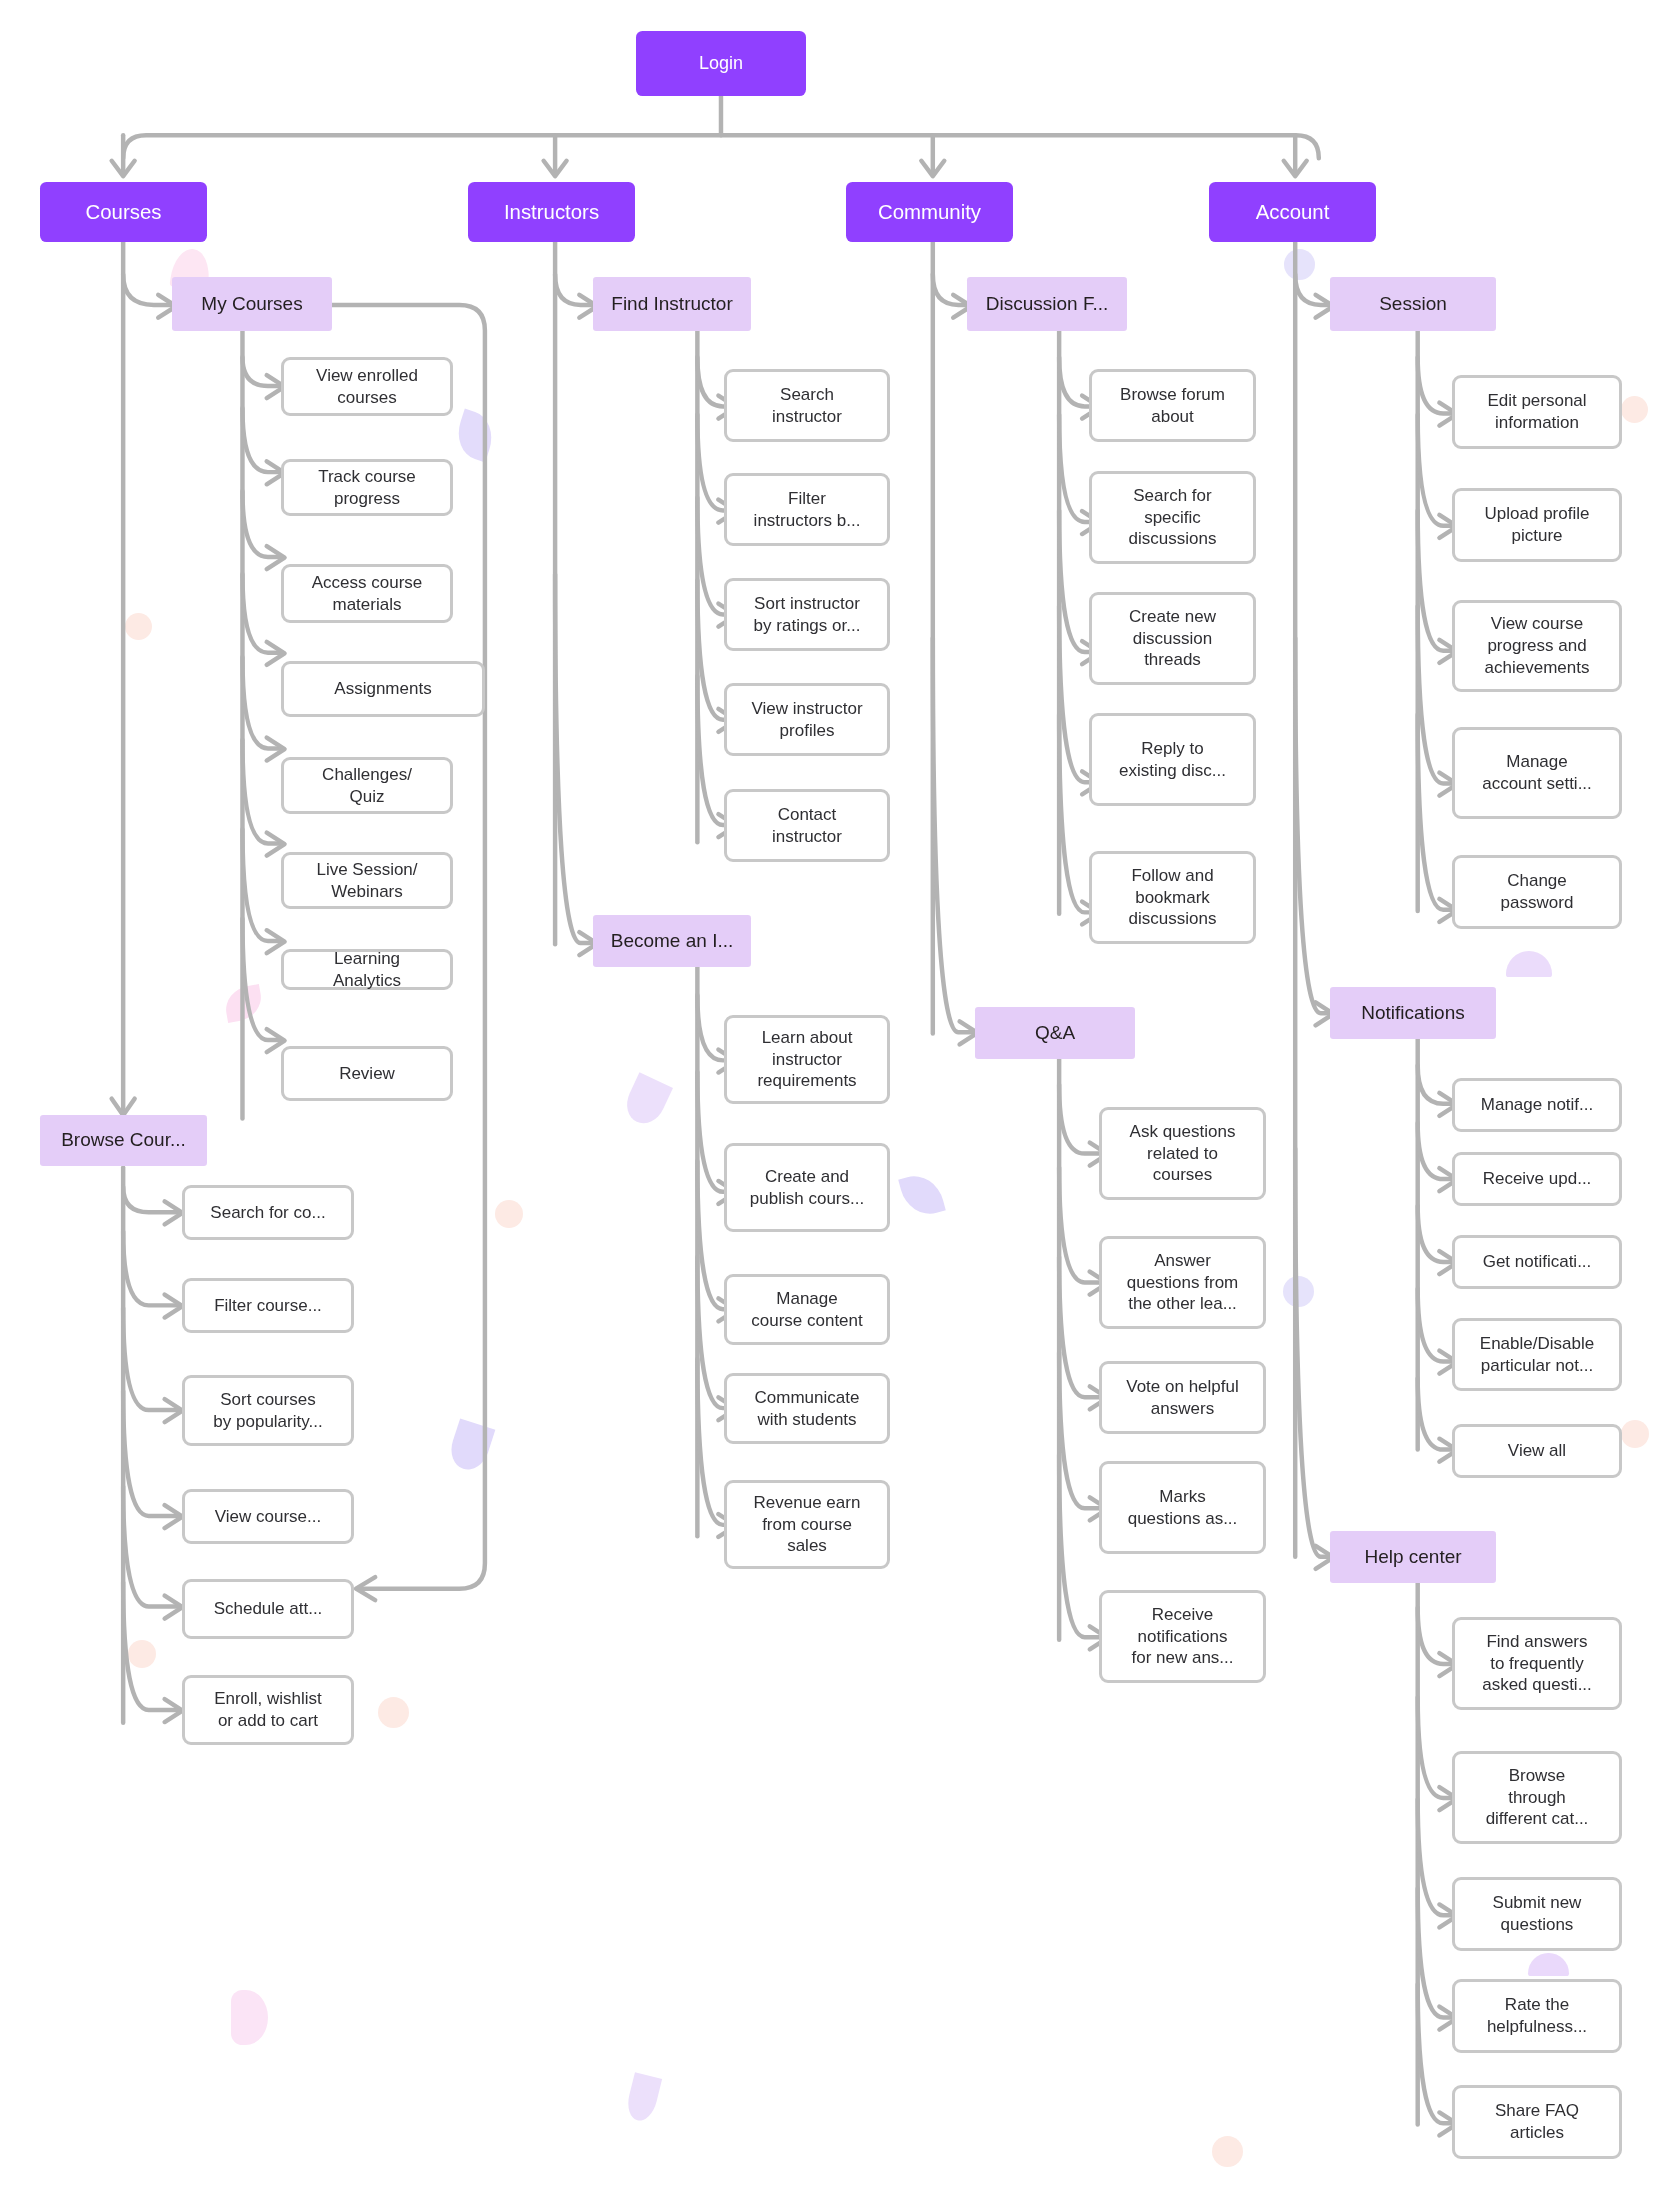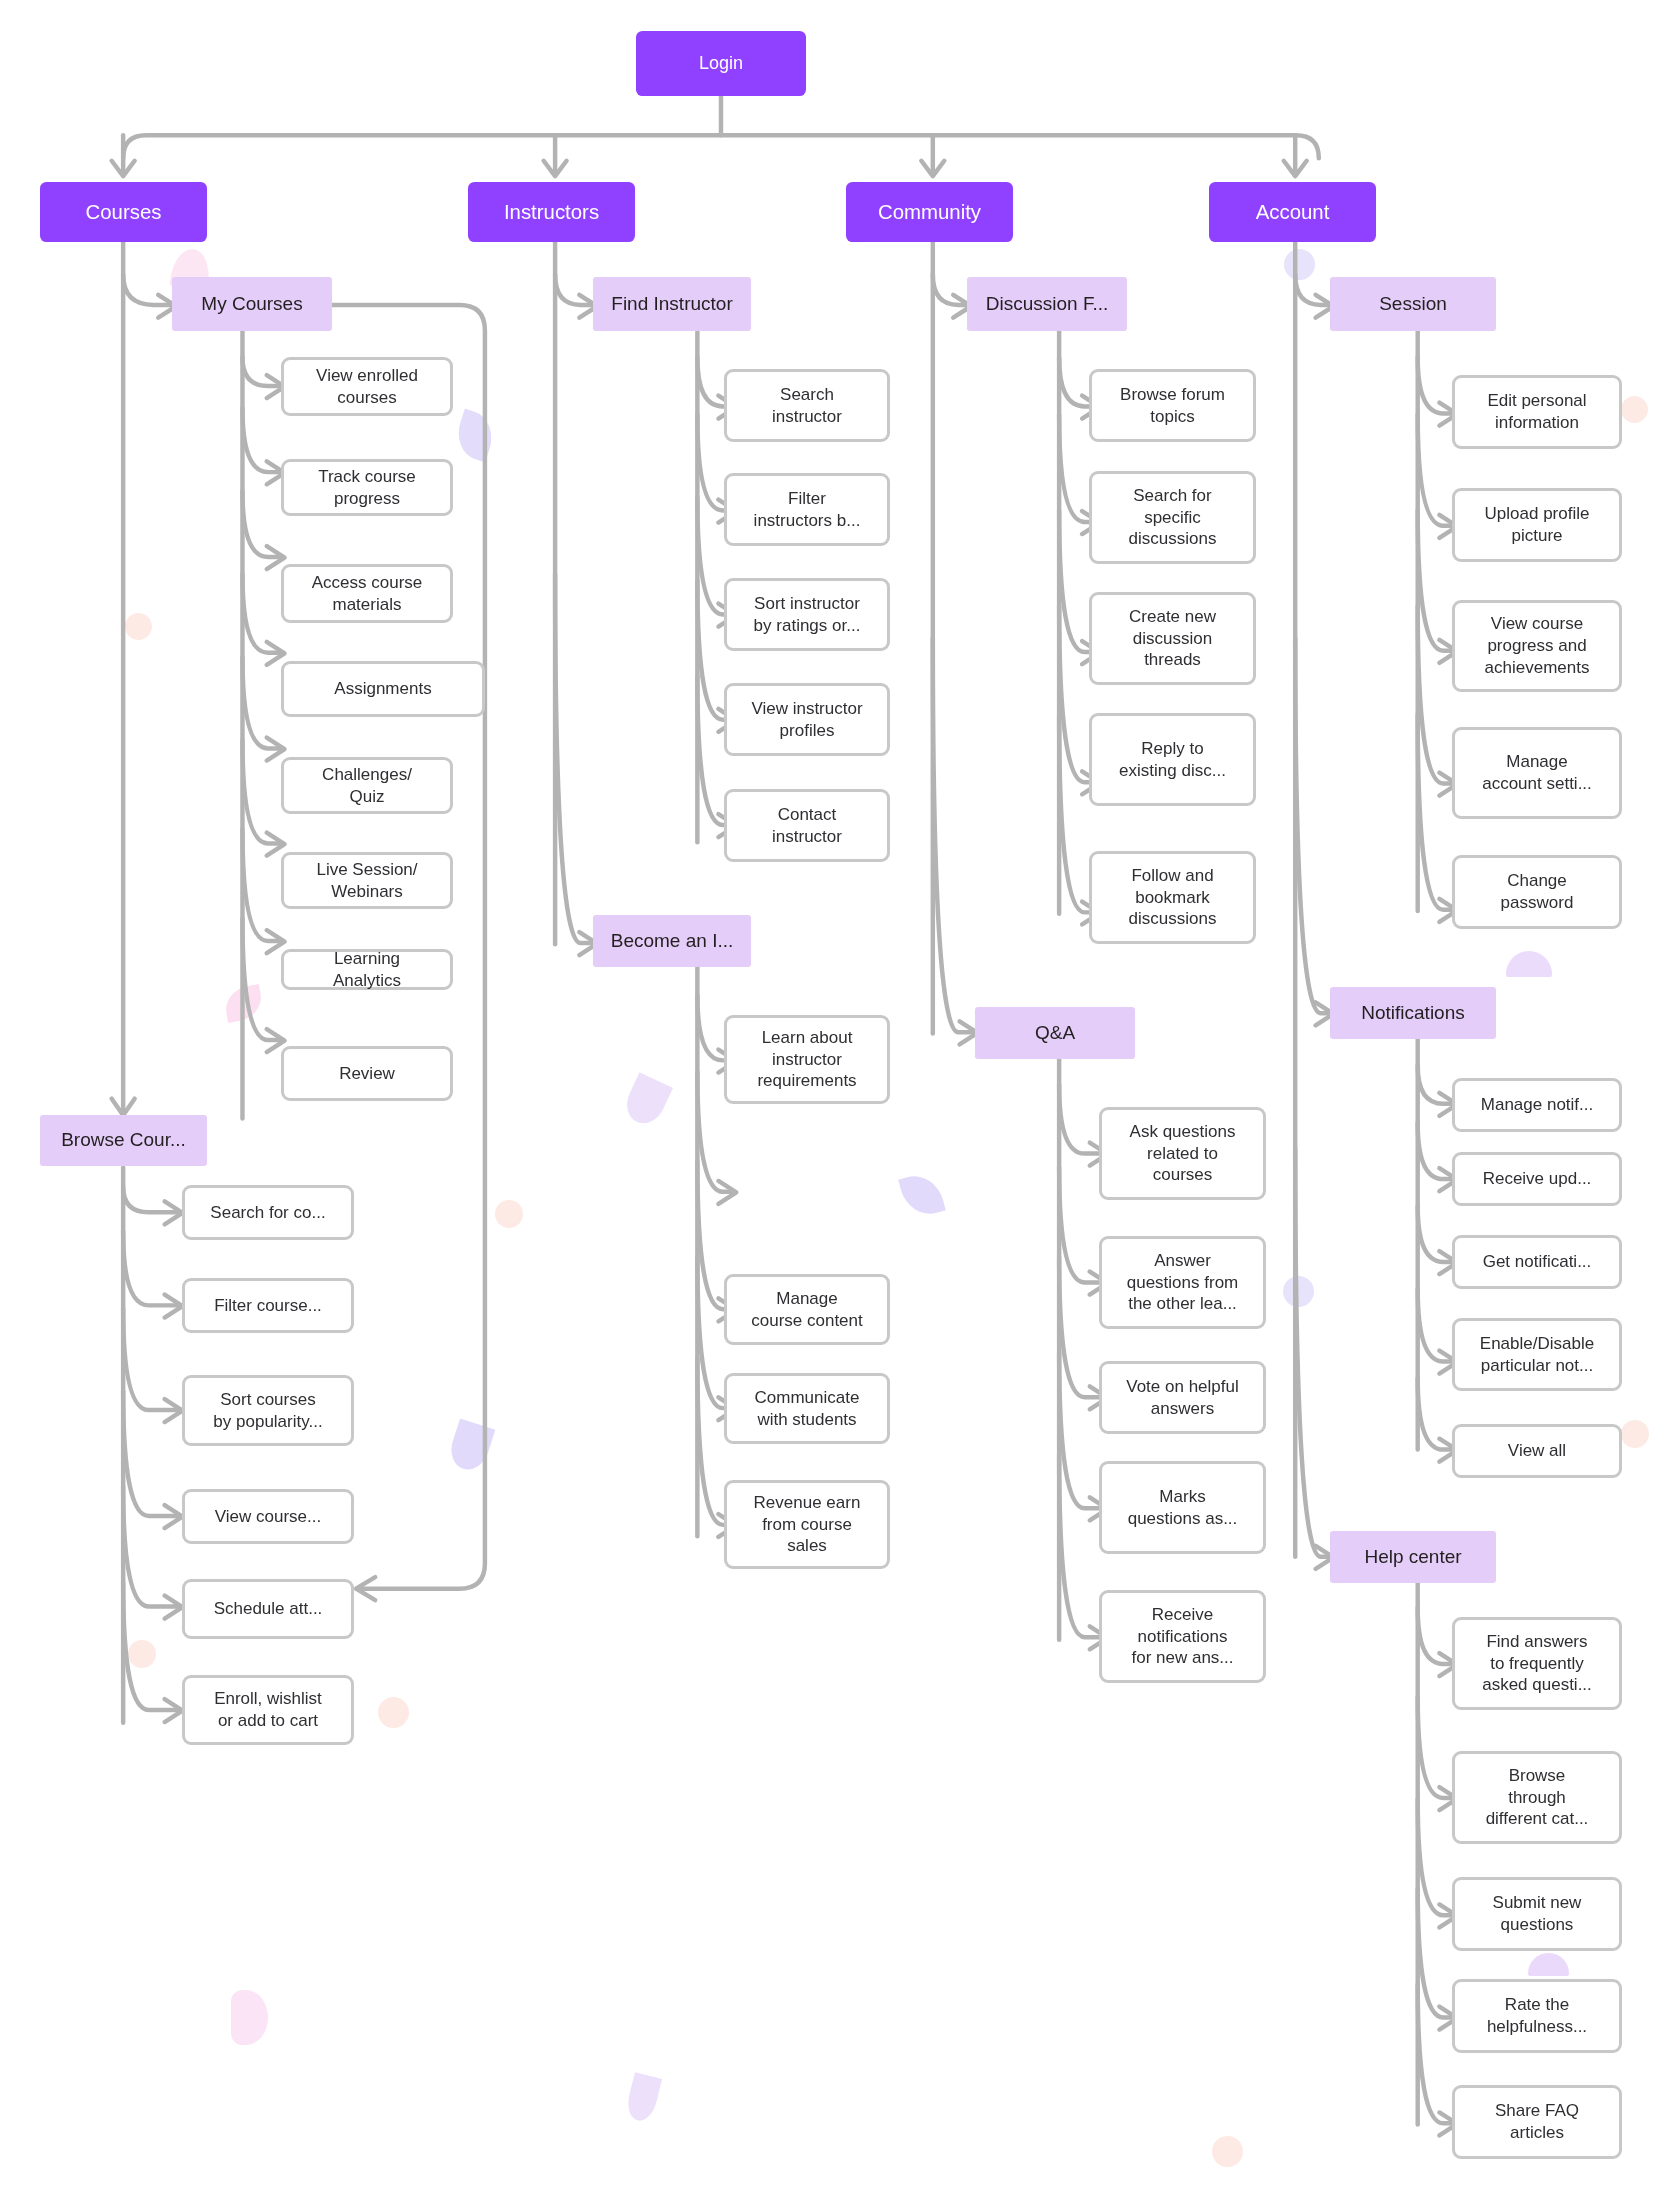--- a/index.html
+++ b/index.html
@@ -359,32 +359,34 @@
     <div class="node n-leaf" style="left:724px; top:683px; width:166px; height:73px;">View instructor
 profiles</div>
     <div class="node n-leaf" style="left:724px; top:789px; width:166px; height:73px;">Contact
 instructor</div>
 
     <div class="node n-l2" style="left:593px; top:915px; width:158px; height:52px;">Become an I...</div>
 
     <div class="node n-leaf" style="left:724px; top:1015px; width:166px; height:89px;">Learn about
 instructor
 requirements</div>
+    <div class="node n-leaf" style="left:724px; top:1143px; width:166px; height:89px;">Create and
+publish cours...</div>
     <div class="node n-leaf" style="left:724px; top:1274px; width:166px; height:71px;">Manage
 course content</div>
     <div class="node n-leaf" style="left:724px; top:1373px; width:166px; height:71px;">Communicate
 with students</div>
     <div class="node n-leaf" style="left:724px; top:1480px; width:166px; height:89px;">Revenue earn
 from course
 sales</div>
 
     <div class="node n-l2" style="left:967px; top:277px; width:160px; height:54px;">Discussion F...</div>
 
     <div class="node n-leaf" style="left:1089px; top:369px; width:167px; height:73px;">Browse forum
-topics</div>
+about</div>
     <div class="node n-leaf" style="left:1089px; top:471px; width:167px; height:93px;">Search for
 specific
 discussions</div>
     <div class="node n-leaf" style="left:1089px; top:592px; width:167px; height:93px;">Create new
 discussion
 threads</div>
     <div class="node n-leaf" style="left:1089px; top:713px; width:167px; height:93px;">Reply to
 existing disc...</div>
     <div class="node n-leaf" style="left:1089px; top:851px; width:167px; height:93px;">Follow and
 bookmark

